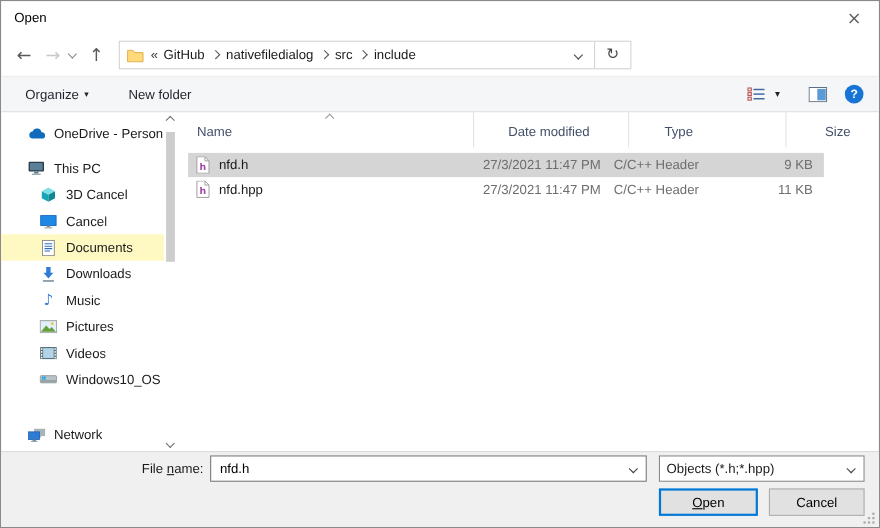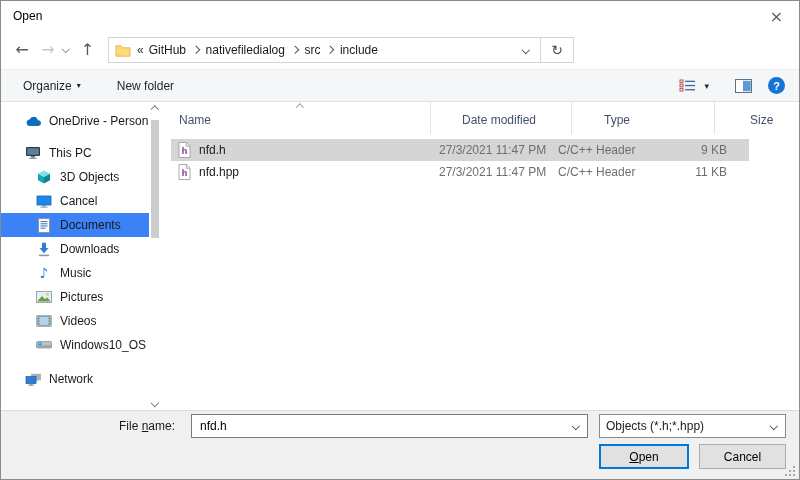--- a/index.html
+++ b/index.html
@@ -49,24 +49,24 @@
   .tb-viewcaret{font-size:9px;color:#1f232b;margin:0 0 0 8px;cursor:pointer;}
   .tb-pane{margin-left:26px;cursor:pointer;display:flex;}
   .tb-help{margin-left:16px;width:17px;height:17px;border-radius:50%;background:#1574d4;color:#fff;font-weight:bold;font-size:11px;display:flex;align-items:center;justify-content:center;cursor:pointer;}
 
   
   .main{display:flex;height:308px;}
   .sidebar{width:170px;position:relative;flex:none;}
   .sb-item{height:24px;width:148px;display:flex;align-items:center;overflow:hidden;white-space:nowrap;cursor:pointer;box-sizing:border-box;}
   .sb-item.lv0{padding-left:23px;}
   .sb-item.lv1{padding-left:34px;}
-  .sb-item.selected{background:#3b82f6;}
+  .sb-item.selected{background:#fef9c3;}
   .sb-item.first{margin-top:7px;text-align:right;}
   .sb-item.group{margin-top:8px;}
-  .sb-item.group2{margin-top:10px;}
+  .sb-item.group2{margin-top:26px;}
   .sb-icon{width:18px;display:flex;justify-content:center;flex:none;}
   .sb-label{margin-left:7px;overflow:hidden;}
   .note{color:#2f7cd6;font-size:14px;line-height:1;}
   .sb-scroll{position:absolute;left:146px;top:0;bottom:0;width:16px;}
   .sb-scroll .arr{position:absolute;left:5px;}
   .sb-scroll .arr.t{top:5px;}
   .sb-scroll .arr.b{bottom:5px;}
   .sb-thumb{position:absolute;left:4px;top:18px;width:8px;height:118px;background:#cdcdcd;}
 
   
@@ -79,25 +79,25 @@
   .col-size{width:80px;justify-content:flex-start;padding-left:12px;text-align:right;}
   .sort-caret{position:absolute;top:3px;left:126px;border-color:#9a9a9a;}
   .fl-rows{margin-top:5px;}
   .fl-row{display:flex;align-items:center;height:22px;width:578px;cursor:pointer;}
   .fl-row.selected{background:#d5d5d5;}
   .cell{box-sizing:border-box;overflow:hidden;white-space:nowrap;}
   .c-name{width:260px;display:flex;align-items:center;padding-left:7px;color:#1a1a1a;}
   .c-name .fname{margin-left:8px;}
   .c-date{width:118px;padding-left:8px;color:#6e6e6e;}
   .c-type{width:120px;padding-left:9px;color:#6e6e6e;}
-  .c-size{width:80px;text-align:right;padding-right:22px;color:#6e6e6e;}
+  .c-size{width:80px;text-align:right;padding-right:10px;color:#6e6e6e;}
 
   
   .footer{position:relative;height:69px;background:#f0f0f0;border-top:1px solid #dcdcdc;box-sizing:content-box;}
-  .fn-label{position:absolute;left:118px;top:8px;width:66px;color:#1a1a1a;}
+  .fn-label{position:absolute;left:118px;top:8px;width:66px;text-align:right;color:#1a1a1a;}
   .u{text-decoration:underline;}
   .combo{position:absolute;box-sizing:border-box;background:#fff;display:flex;align-items:center;}
   .fn-inputwrap{left:190px;top:3px;width:397px;height:24px;border:1px solid #7a7a7a;}
   .fn-inputwrap input{border:0;outline:0;flex:1;margin-left:6px;font:12px "Liberation Sans",sans-serif;color:#000;background:transparent;min-width:0;}
   .combo .cchev{margin-right:9px;border-color:#4a4a4a;flex:none;}
   .ft-select{left:598px;top:3px;width:187px;height:24px;border:1px solid #8a8a8a;cursor:pointer;}
   .ft-select .val{margin-left:6px;flex:1;overflow:hidden;white-space:nowrap;}
   .btn{position:absolute;top:33px;height:25px;background:#e1e1e1;display:flex;align-items:center;justify-content:center;box-sizing:border-box;cursor:pointer;color:#000;}
   .btn-open{left:598px;width:90px;border:2px solid #0078d7;}
   .btn-cancel{left:698px;width:87px;border:1px solid #adadad;}
@@ -203,21 +203,21 @@
         <span class="sb-label">This PC</span>
       </div>
       <div class="sb-item lv1">
         <span class="sb-icon">
             <svg width="14" height="14" viewBox="0 0 14 14">
               <polygon points="7,0.5 13,3.8 7,7 1,3.8" fill="#7ce0e6"></polygon>
               <polygon points="1,3.8 7,7 7,13.5 1,10.2" fill="#16a5b4"></polygon>
               <polygon points="13,3.8 7,7 7,13.5 13,10.2" fill="#0d8794"></polygon>
             </svg>
           </span>
-        <span class="sb-label">3D Objects</span>
+        <span class="sb-label">3D Cancel</span>
       </div>
       <div class="sb-item lv1">
         <span class="sb-icon">
             <svg width="16" height="13" viewBox="0 0 16 13">
               <rect x="1" y="1" width="14" height="9" fill="#1e88e5" stroke="#1565c0" stroke-width="0.8"></rect>
               <rect x="6.5" y="10" width="3" height="1.6" fill="#78909c"></rect>
               <rect x="4.5" y="11.6" width="7" height="1.1" fill="#90a4ae"></rect>
             </svg>
           </span>
         <span class="sb-label">Cancel</span>

